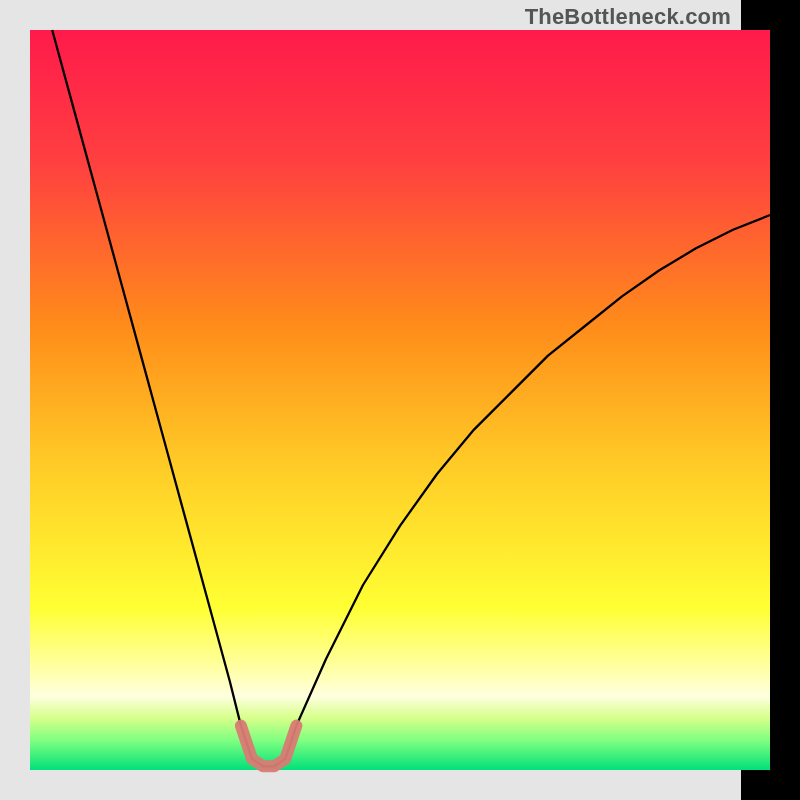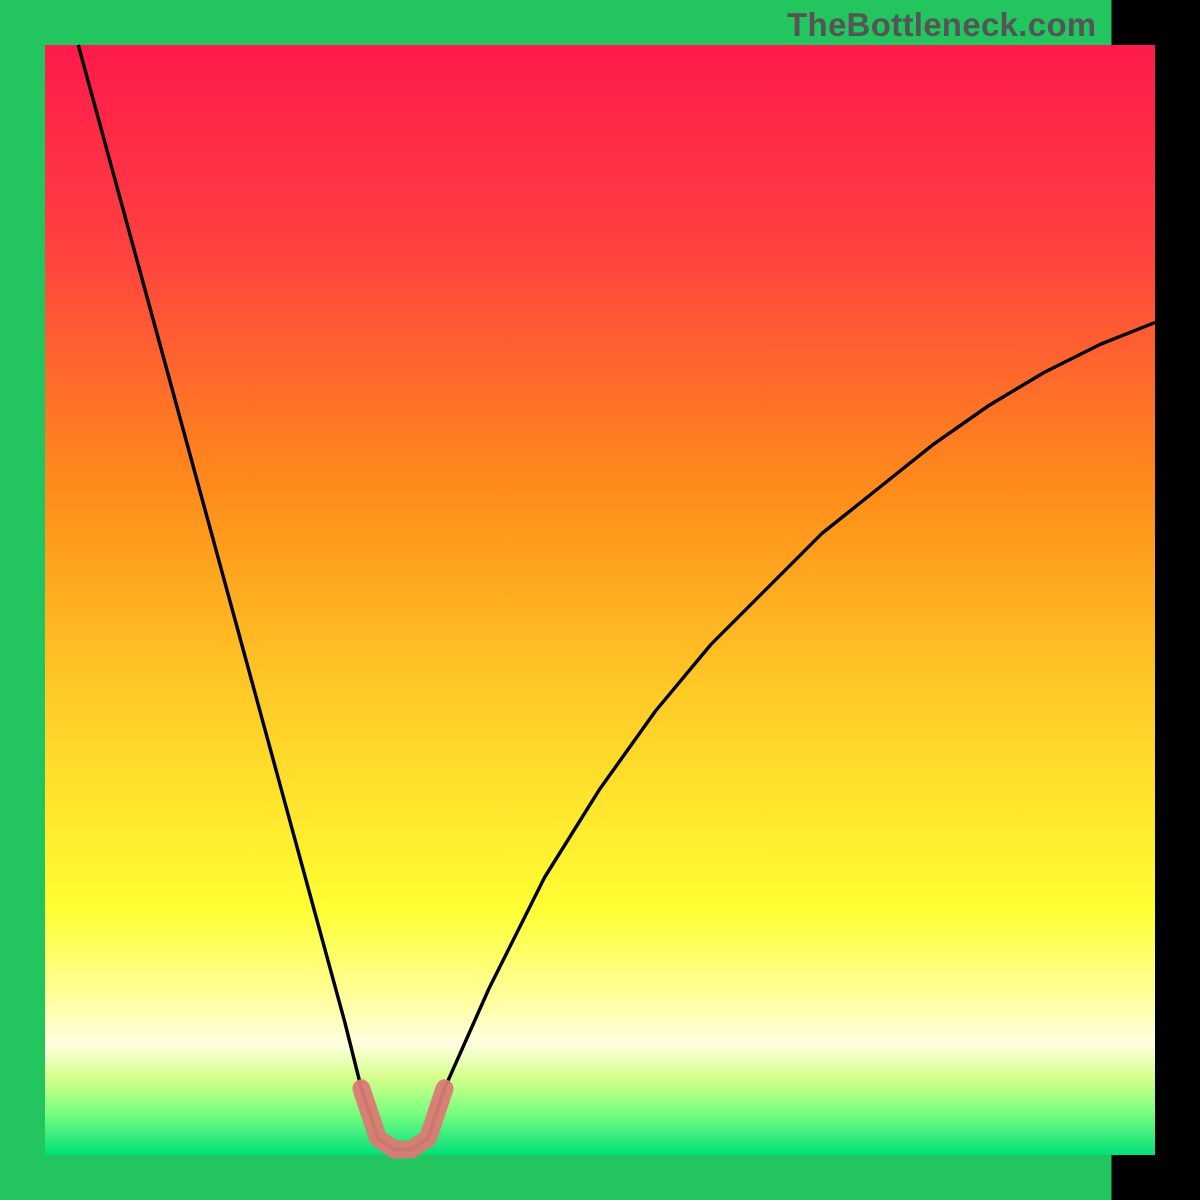--- a/index.html
+++ b/index.html
@@ -10,21 +10,21 @@
     background: #000;
     font-family: Arial, Helvetica, sans-serif;
     overflow: hidden;
   }
   .frame {
     position: absolute;
     left: 0;
     top: 0;
     width: 741px;
     height: 800px;
-    background: #22c55e;
+    background: #e5e5e5;
   }
   .watermark {
     position: absolute;
     top: 4px;
     right: 10px;
     color: #555;
     font-size: 22px;
     font-weight: 600;
     letter-spacing: 0.2px;
     user-select: none;

